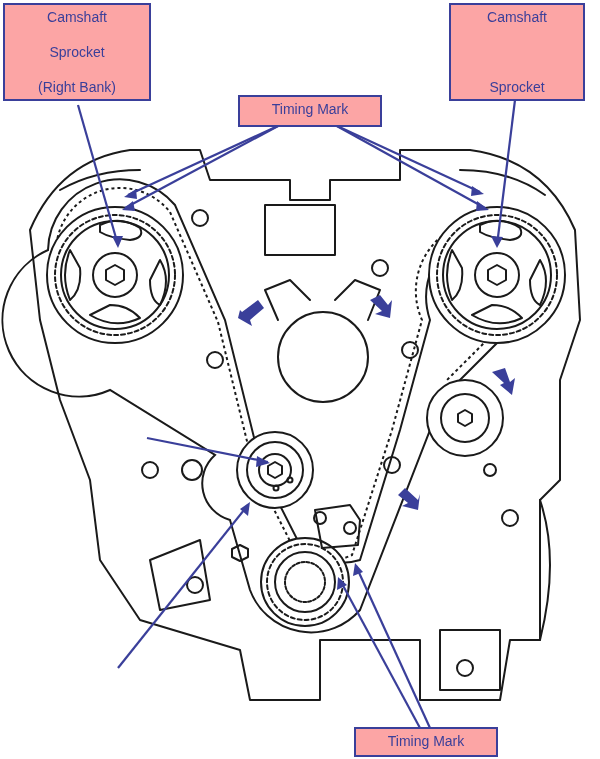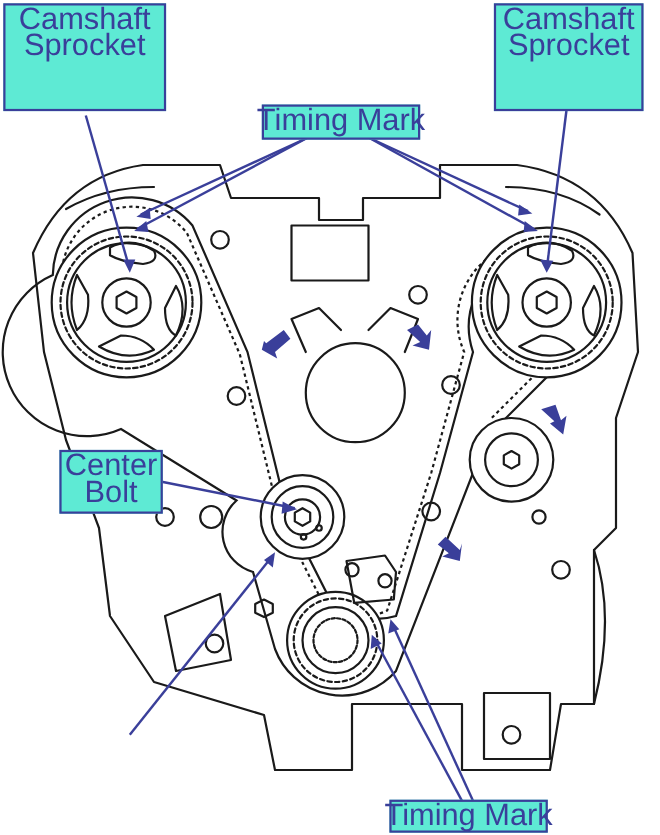--- a/index.html
+++ b/index.html
@@ -4,24 +4,24 @@
 <style>
   html, body { margin: 0; padding: 0; background: #ffffff; }
   #stage { position: relative; width: 600px; height: 759px; overflow: hidden; background: #fff; }
   svg { position: absolute; left: 0; top: 0; }
   .ln { fill: none; stroke: #1a1a1a; stroke-width: 2; stroke-linejoin: round; stroke-linecap: round; }
   .lnw { fill: #fff; stroke: #1a1a1a; stroke-width: 2; }
   .belt { fill: none; stroke: #1a1a1a; stroke-width: 2; }
   .lead { stroke: #3a3f9a; stroke-width: 2.2; fill: none; }
   .arrow { fill: #3a3f9a; }
   .callout {
-    position: absolute; background: #5eead4; border: 2px solid #3a3f9a;
+    position: absolute; background: #fca5a5; border: 2px solid #3a3f9a;
     color: #3a3f9a; font-family: "Liberation Sans", sans-serif;
-    font-size: 28px; line-height: 24px; text-align: center; box-sizing: border-box;
-    display: flex; flex-direction: column; justify-content: flex-start; align-items: center;
+    font-size: 14px; line-height: 24px; text-align: center; box-sizing: border-box;
+    display: flex; flex-direction: column; justify-content: space-between; align-items: center;
   }
   .callout span { display: block; white-space: nowrap; }
 </style>
 </head>
 <body>
 
 <div id="stage">
   <svg width="600" height="759" viewBox="0 0 600 759">
 
     <path class="ln" d="M30 230 Q60 160 130 150 L200 150 L210 180 L290 180 L290 200 L330 200 L330 180 L400 180 L400 150 L470 150 Q545 160 575 230 L580 320 L560 380 L560 480 L540 500 L540 640 L510 640 L500 700 L420 700 L420 640 L320 640 L320 700 L250 700 L240 650 L140 620 L100 560 L90 480 L60 400 L40 320 Z"></path>
@@ -138,33 +138,30 @@
       <polygon class="arrow" points="242,312 258,300 264,308 250,320 252,326 238,318 240,310"></polygon>
       <polygon class="arrow" points="370,300 380,295 388,305 392,300 390,318 375,314 382,311"></polygon>
       <polygon class="arrow" points="492,372 505,368 510,382 515,378 512,395 500,385 504,383"></polygon>
       <polygon class="arrow" points="398,495 405,488 418,500 420,494 418,510 402,506 408,503"></polygon>
     </g>
   </svg>
 
   <div class="callout" style="left:3px; top:3px; width:148px; height:98px;">
     <span>Camshaft</span>
     <span>Sprocket</span>
+    <span>(Right Bank)</span>
   </div>
 
   <div class="callout" style="left:449px; top:3px; width:136px; height:98px;">
     <span>Camshaft</span>
     <span>Sprocket</span>
   </div>
 
   <div class="callout" style="left:238px; top:95px; width:144px; height:32px;">
     <span>Timing Mark</span>
   </div>
 
-  <div class="callout" style="left:54px; top:409px; width:94px; height:58px;">
-    <span>Center</span>
-    <span>Bolt</span>
-  </div>
 
 
   <div class="callout" style="left:354px; top:727px; width:144px; height:30px;">
     <span>Timing Mark</span>
   </div>
 </div>
 
 </body></html>

